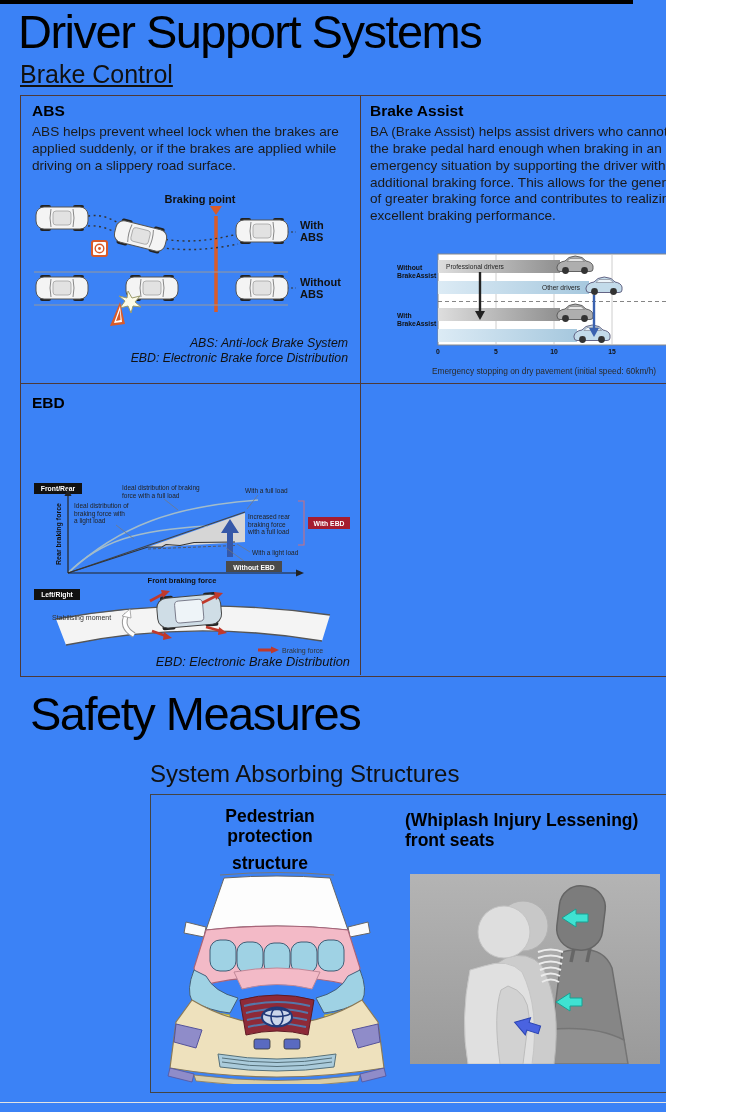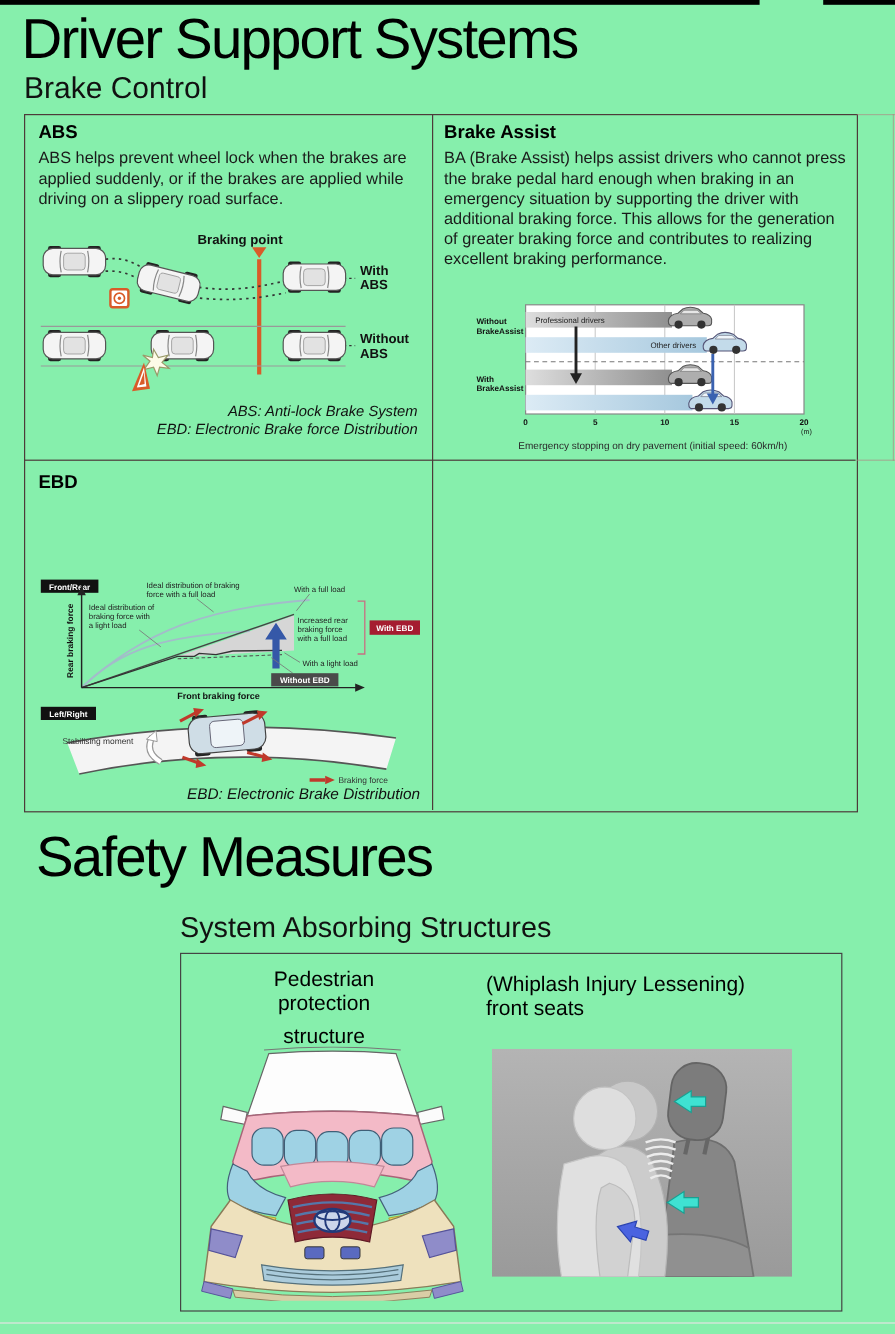--- a/index.html
+++ b/index.html
@@ -1,44 +1,44 @@
 <!DOCTYPE html>
 <html><head>
 <meta charset="utf-8">
 <style>
   html,body{margin:0;padding:0;background:#fff;}
-  #page{position:relative;width:746px;height:1112px;background:#86efac;overflow:hidden;
+  #page{position:relative;width:666px;height:1112px;background:#3b82f6;overflow:hidden;
         font-family:"Liberation Sans",sans-serif;color:#1a1a1a;}
   .abs{position:absolute;}
   .bar{background:#000;height:4px;top:0;}
   h1.title{margin:0;font-size:47px;font-weight:500;letter-spacing:-1.5px;color:#000;white-space:nowrap;}
   h2.subtitle{margin:0;font-size:25px;font-weight:400;color:#111;white-space:nowrap;}
   .gridbox{border:1px solid #4d3a3a;}
   .vline{width:1px;background:#4d3a3a;}
   .hline{height:1px;background:#4d3a3a;}
   .redline{background:#b08080;}
   .cellhead{font-size:15.5px;font-weight:700;color:#000;margin:0 0 4px 0;}
   .cellbody{font-size:13.6px;line-height:1.24;color:#1a1a1a;margin:0;}
   .capital{font-style:italic;font-size:12.3px;line-height:1.25;text-align:right;color:#111;}
   .blurcap{font-size:8.5px;color:#2a2a2a;text-align:center;transform:scale(.98);filter:blur(.3px);}
-  .bigname{font-size:17.5px;font-weight:400;line-height:1.15;color:#000;}
+  .bigname{font-size:17.5px;font-weight:700;line-height:1.15;color:#000;}
   .center{text-align:center;}
   svg text{font-family:"Liberation Sans",sans-serif;}
   .faint{background:#e3e3e3;}
 </style>
 </head>
 <body>
 
 <div id="page">
 
   <div class="abs bar" style="left:0;width:633px;"></div>
   <div class="abs bar" style="left:686px;width:60px;"></div>
 
   <h1 class="abs title" style="left:18px;top:4px;">Driver Support Systems</h1>
-  <h2 class="abs subtitle" style="left:20px;top:60px;">Brake Control</h2>
+  <h2 class="abs subtitle" style="left:20px;top:60px;text-decoration:underline;">Brake Control</h2>
 
   <div class="abs gridbox" style="left:20px;top:95px;width:693px;height:580px;"></div>
   <div class="abs vline" style="left:360px;top:95px;height:580px;"></div>
   <div class="abs hline" style="left:20px;top:383px;width:693px;"></div>
 
   <div class="abs redline" style="left:714px;top:95px;width:32px;height:1px;opacity:.55;"></div>
   <div class="abs redline" style="left:744px;top:95px;width:1px;height:289px;opacity:.55;"></div>
   <div class="abs redline" style="left:714px;top:383px;width:32px;height:1px;opacity:.55;"></div>
 
   <div class="abs" style="left:32px;top:102px;width:322px;">

